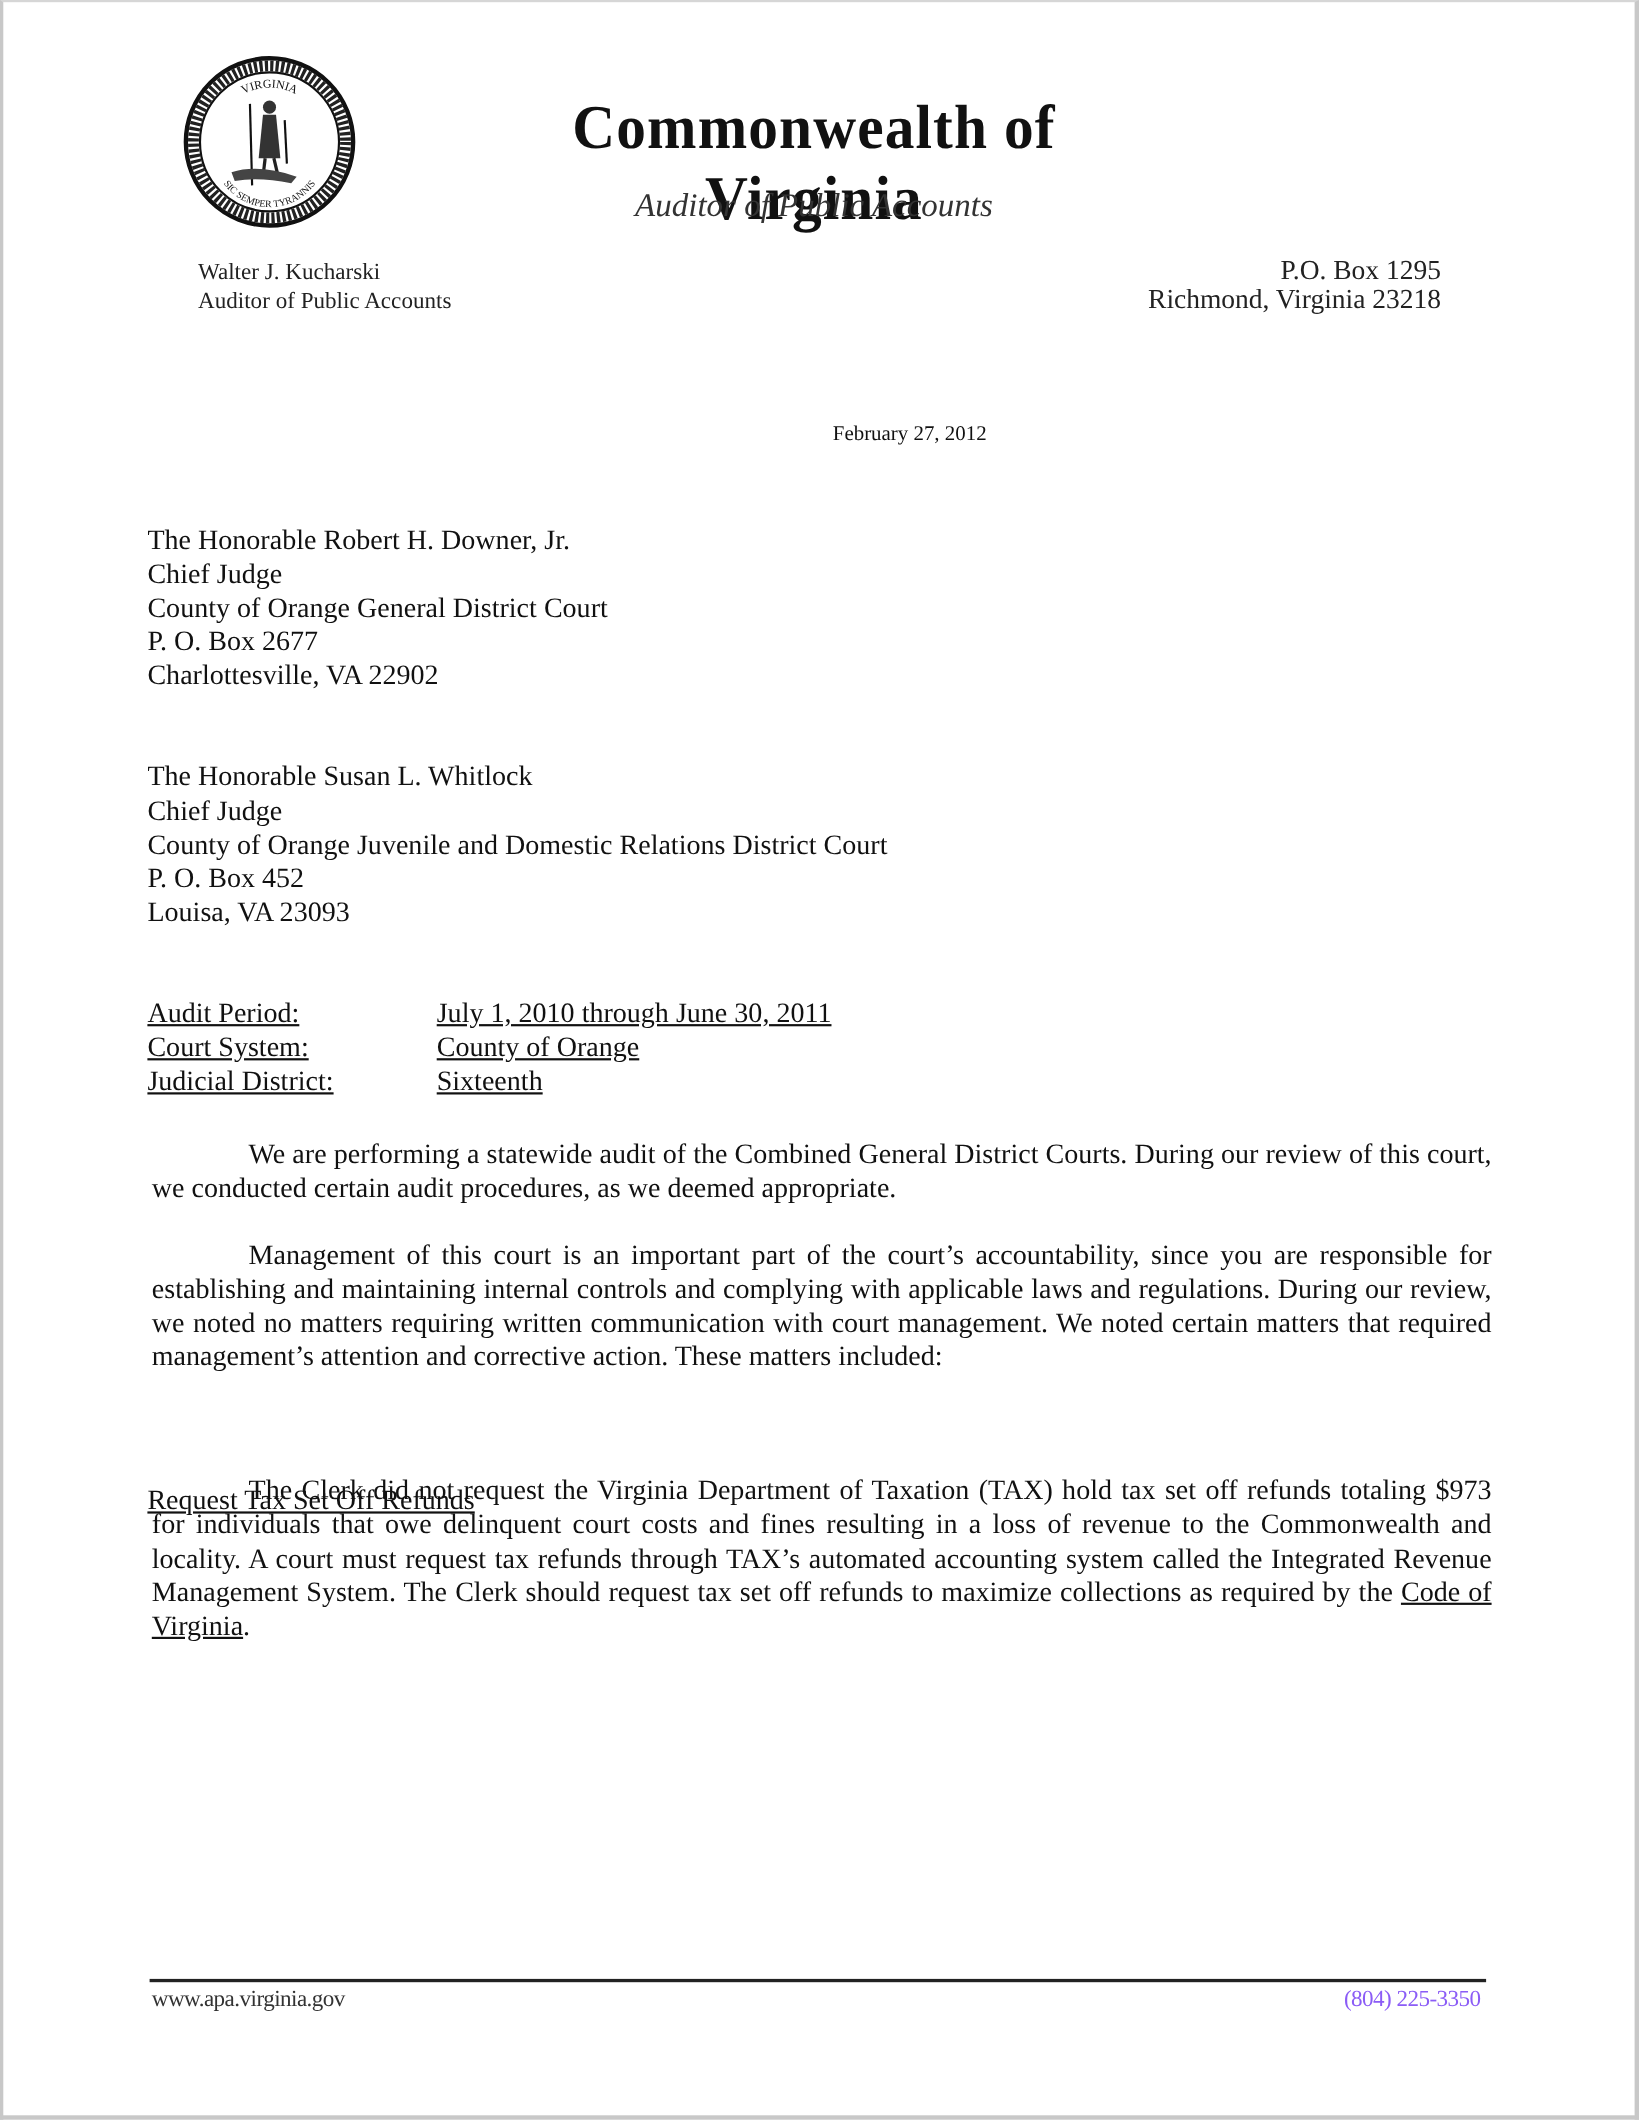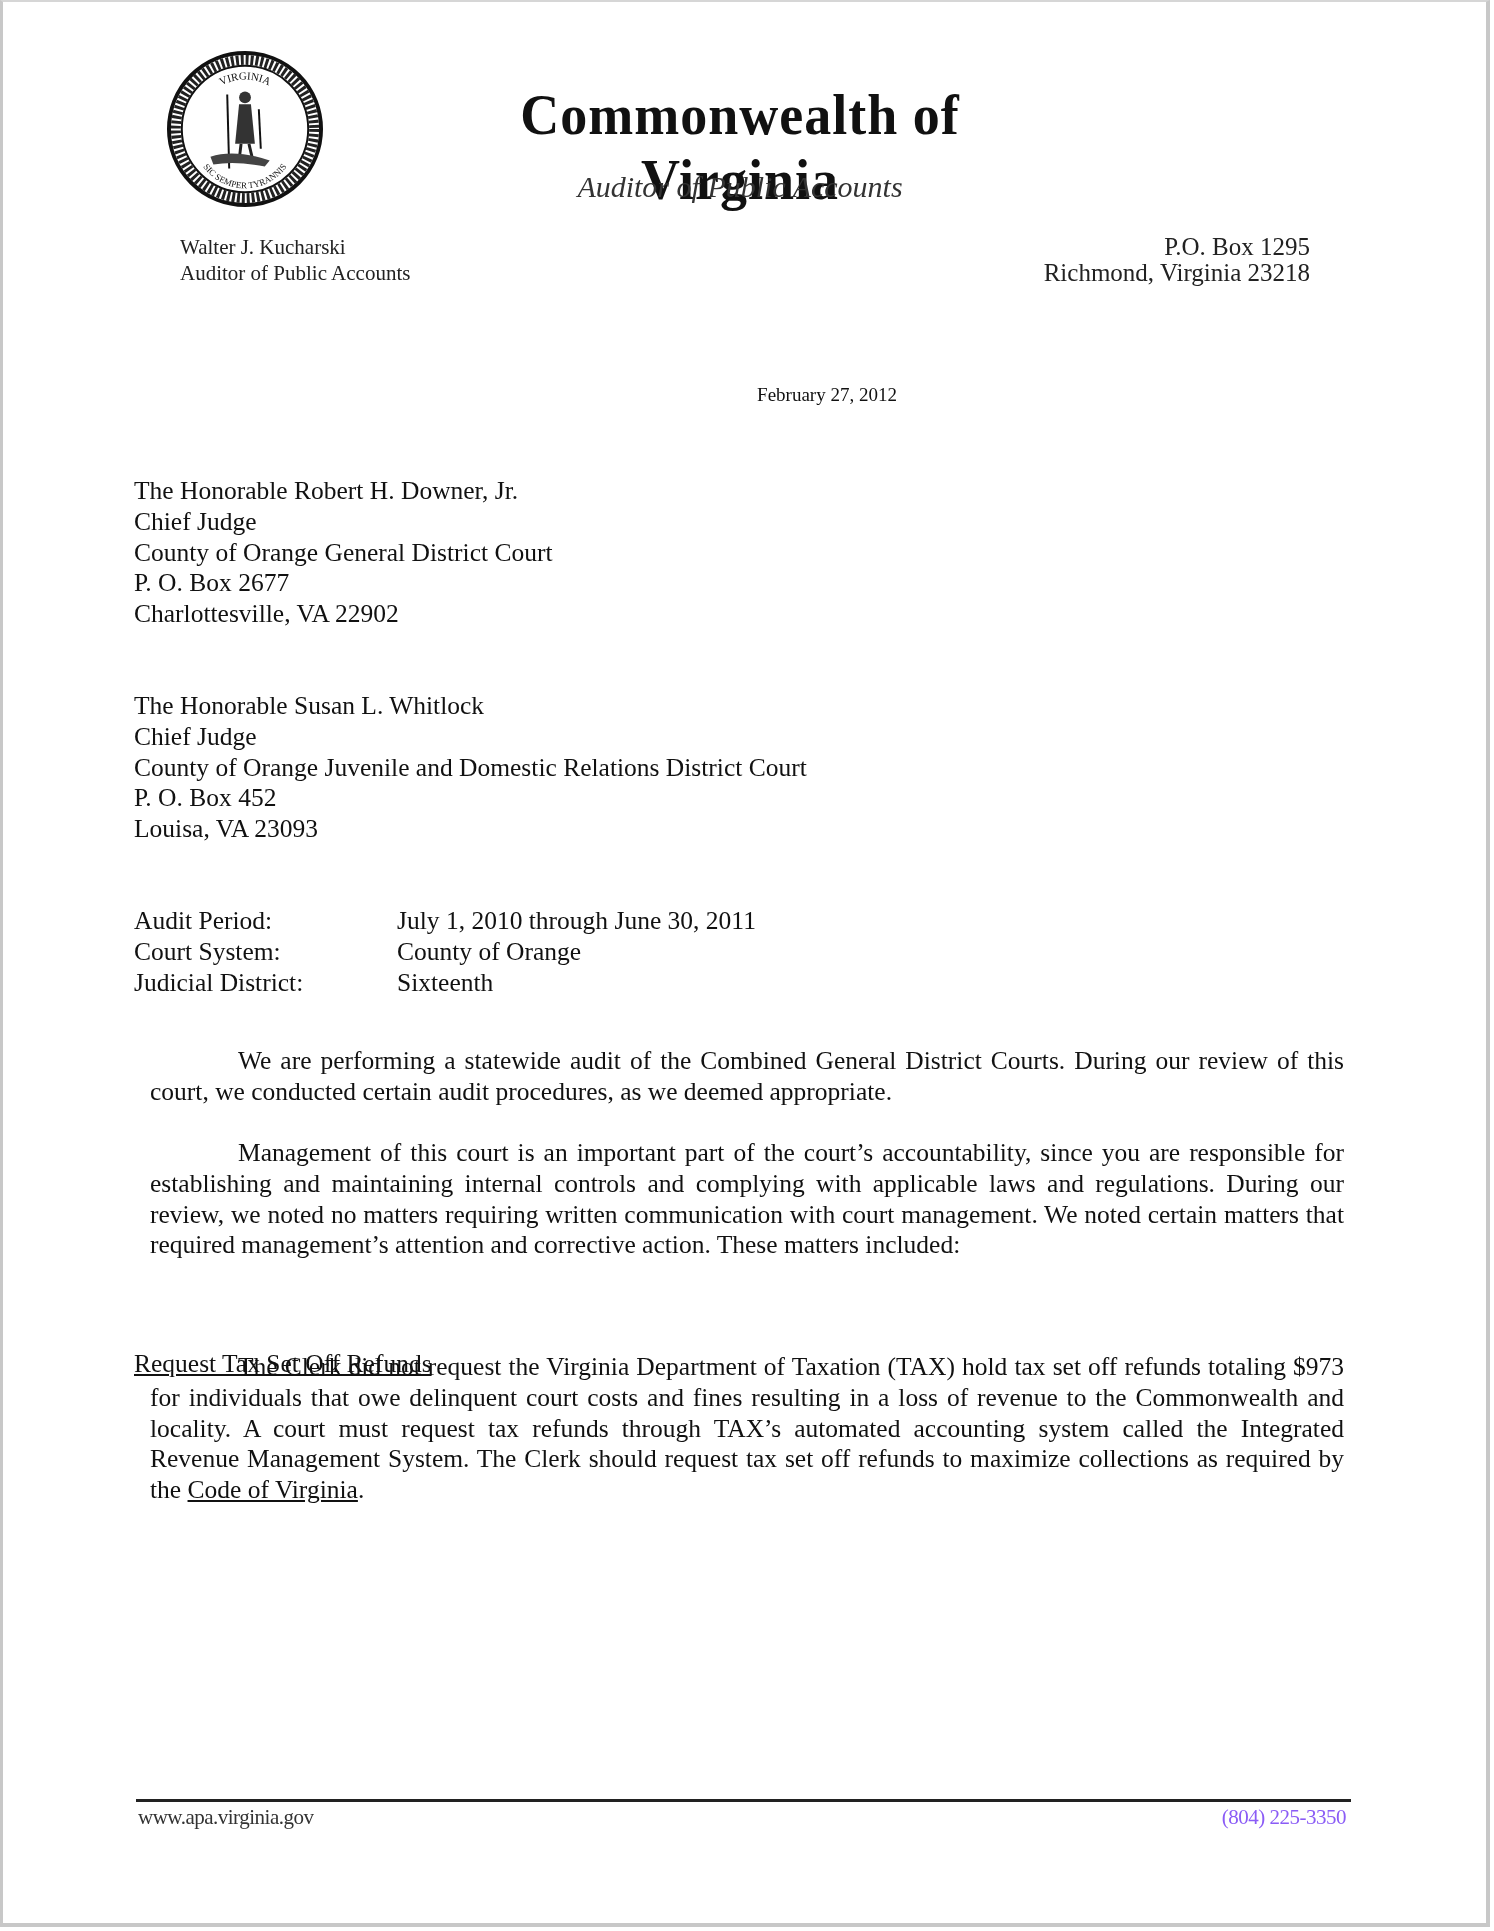--- a/index.html
+++ b/index.html
@@ -15,21 +15,21 @@
     transform:scaleY(1.05); }
   .subtitle { position:absolute; left:420px; top:170px; width:640px; text-align:center;
     font-style:italic; font-size:30px; color:#333; }
   .hdr-left { position:absolute; left:180px; top:234px; font-size:21px; line-height:26px; color:#222; }
   .hdr-right { position:absolute; right:184px; top:234px; font-size:25px; line-height:26px; text-align:right; color:#222; }
   .body-text { position:absolute; left:134px; width:1226px; font-size:25.5px; line-height:30.8px; }
   .date { position:absolute; left:0; width:1494px; top:384px; text-align:center; font-size:19px; padding-left:160px; box-sizing:border-box; }
   .line { white-space:nowrap; }
   .audit-row { display:flex; }
   .audit-label { width:263px; }
-  .para { text-align:justify; text-indent:88px; margin:16px; }
+  .para { text-align:justify; text-indent:88px; margin:4px; }
   .u { text-decoration:underline; }
   .footer-line { position:absolute; left:136px; width:1215px; top:1799px; height:0; border-top:3px solid #222; }
   .footer-left { position:absolute; left:138px; top:1805px; font-size:21px; color:#333; letter-spacing:-0.5px; }
   .footer-right { position:absolute; right:148px; top:1805px; font-size:21px; color:#8b5cf6; letter-spacing:-0.5px; }
 </style>
 </head>
 <body>
 
 <div class="frame"></div>
 
@@ -76,21 +76,21 @@
 </div>
 
 <div class="body-text" style="top:691px;">
   <div class="line">The Honorable Susan L. Whitlock</div>
   <div class="line">Chief Judge</div>
   <div class="line">County of Orange Juvenile and Domestic Relations District Court</div>
   <div class="line">P. O. Box 452</div>
   <div class="line">Louisa, VA 23093</div>
 </div>
 
-<div class="body-text" style="top:906px;">
+<div class="body-text" style="top:906px;text-decoration:underline;">
   <div class="audit-row">
     <span class="audit-label">Audit Period:</span>
     <span>July 1, 2010 through June 30, 2011</span>
   </div>
   <div class="audit-row">
     <span class="audit-label">Court System:</span>
     <span>County of Orange</span>
   </div>
   <div class="audit-row">
     <span class="audit-label">Judicial District:</span>

